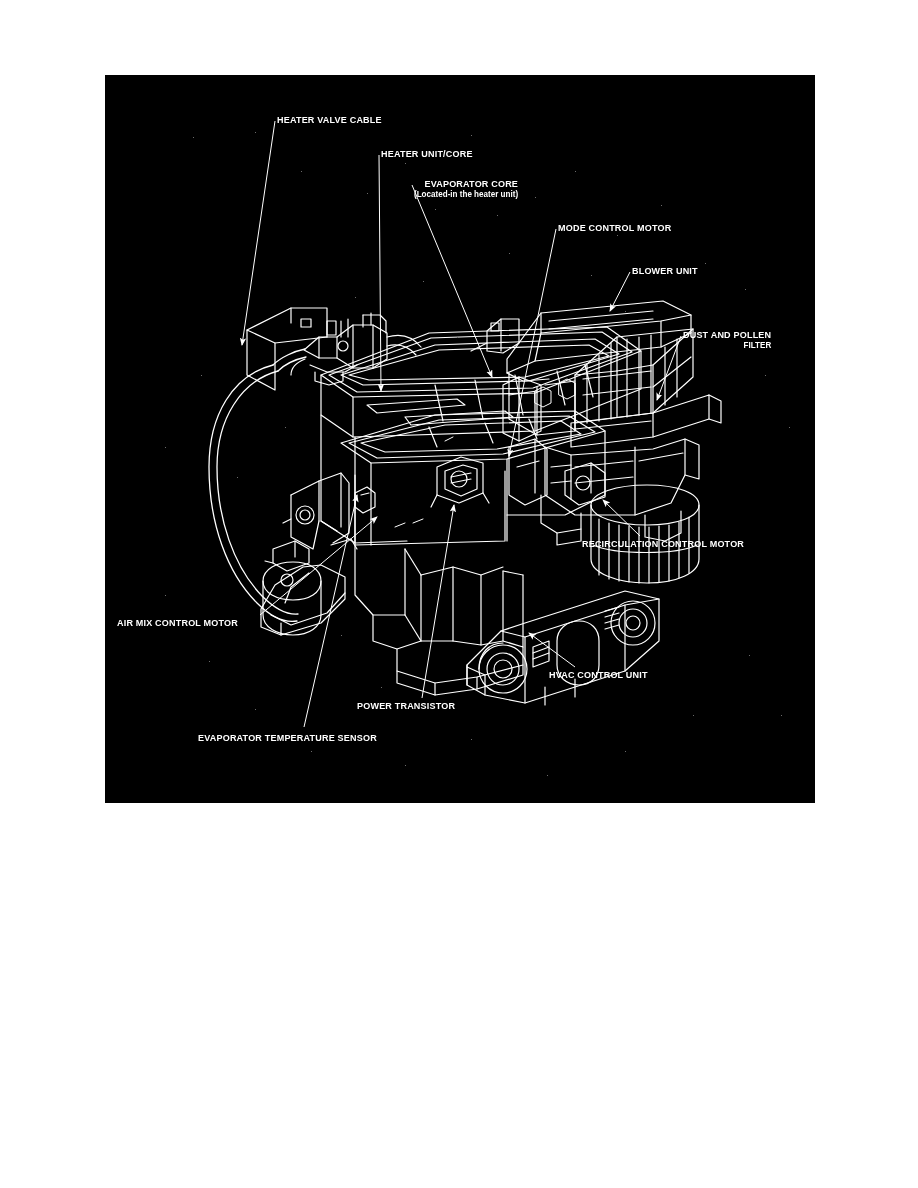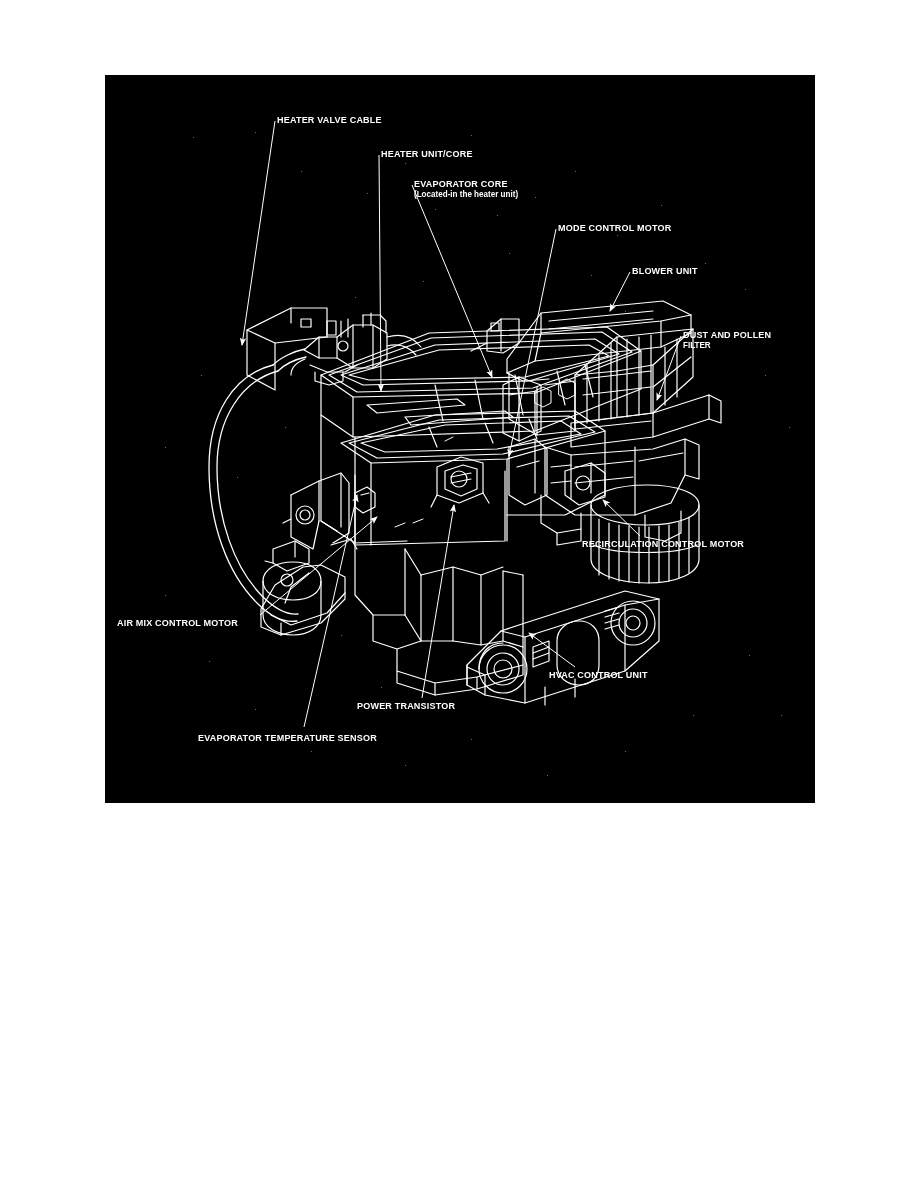--- a/index.html
+++ b/index.html
@@ -12,20 +12,21 @@
     overflow: hidden;
   }
   body {
     font-family: "Liberation Sans", sans-serif;
   }
   #page {
     position: relative;
     width: 918px;
     height: 1188px;
     background: #ffffff;
+    text-align: right;
   }
   #figure {
     position: absolute;
     left: 105px;
     top: 75px;
     width: 710px;
     height: 728px;
     background: #000000;
     overflow: hidden;
   }

